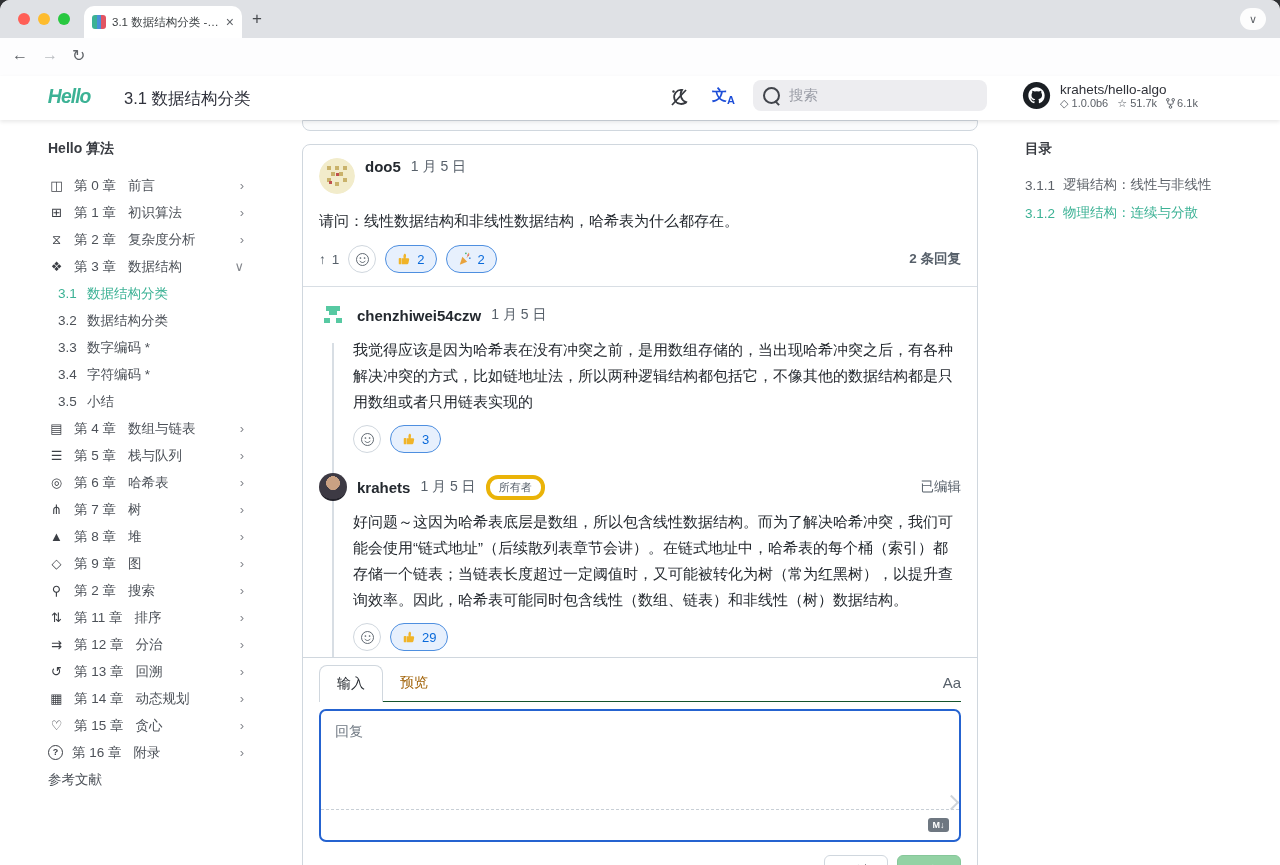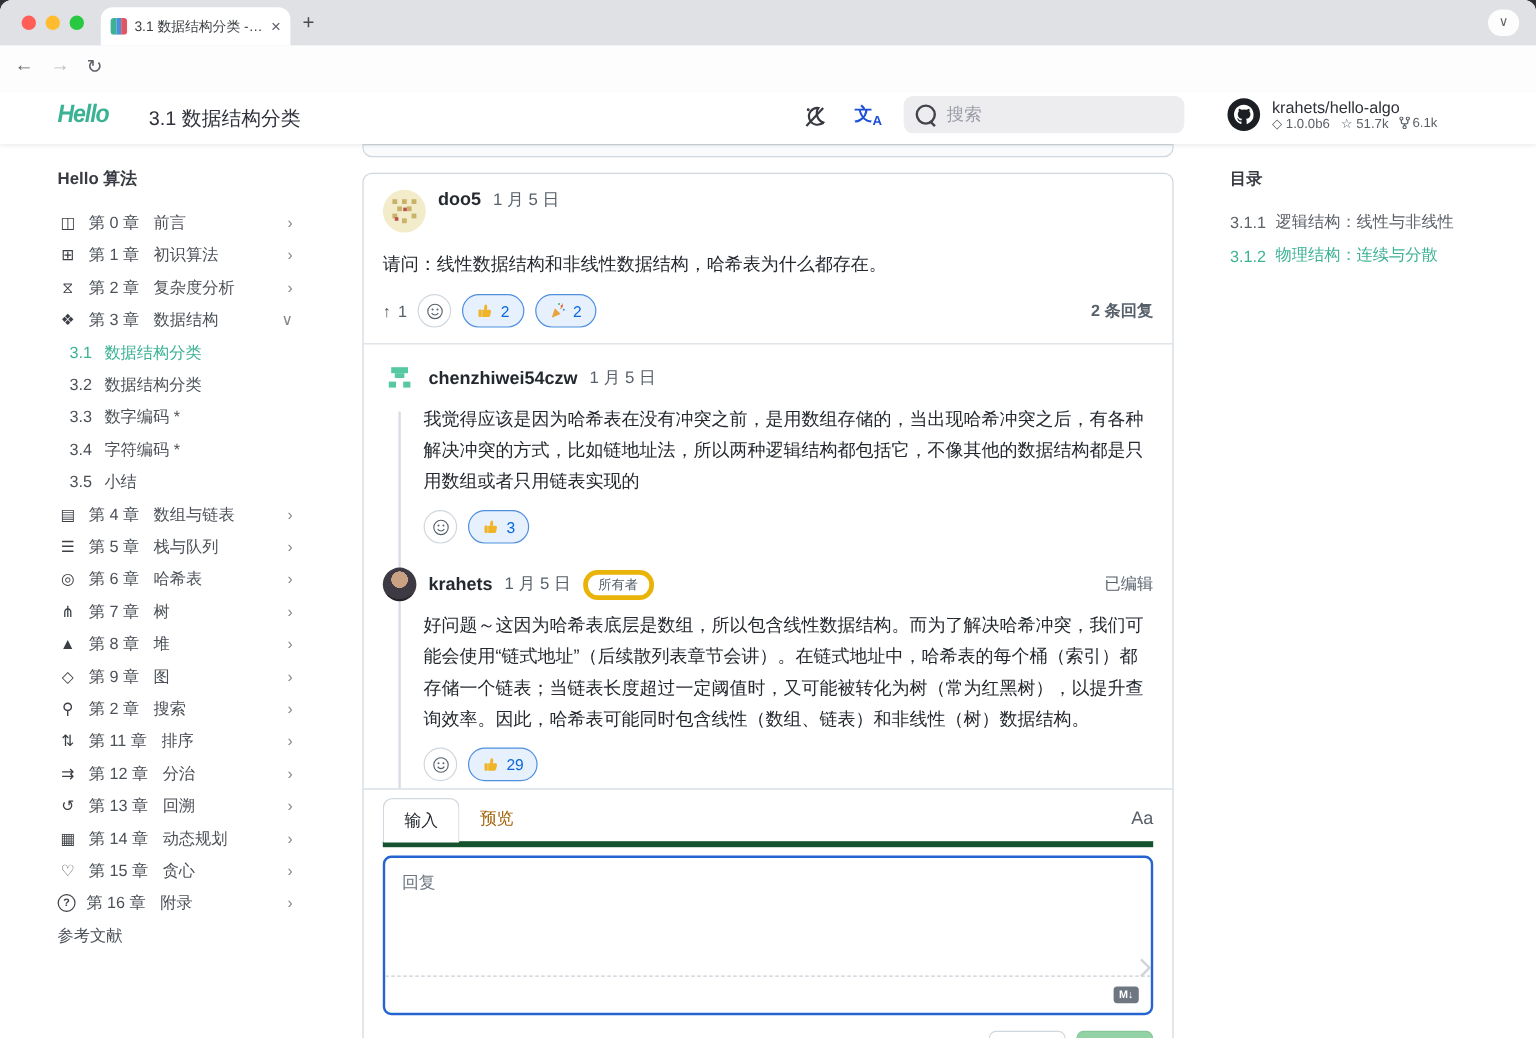--- a/index.html
+++ b/index.html
@@ -86,21 +86,21 @@
   .pill{display:flex;align-items:center;gap:6px;height:28px;padding:0 11px;border:1px solid #4e8fe0;background:#e7f0fd;border-radius:14px;font-size:13px;color:#0969da;box-sizing:border-box;}
   .replies-label{margin-left:auto;font-size:13.5px;color:#57606a;font-weight:bold;}
   .replies{border-top:1px solid #d8dee4;position:relative;}
   .thread-line{position:absolute;left:29px;top:56px;bottom:0;width:2px;background:#d8dee4;}
   .reply{padding:14px 16px 0 16px;position:relative;}
   .r-head{display:flex;align-items:center;gap:10px;}
   .r-body{margin-left:34px;font-size:15px;line-height:26px;color:#24292f;padding-top:8px;}
   .r-react{margin-left:34px;display:flex;gap:9px;align-items:center;padding:10px 0 6px 0;}
   
   .editor{border-top:1px solid #d0d7de;padding:0 16px 10px 16px;}
-  .tabs{display:flex;align-items:flex-end;border-bottom:5px solid #14532d;height:43px;position:relative;}
+  .tabs{display:flex;align-items:flex-end;border-bottom:1px solid #14532d;height:43px;position:relative;}
   .tab-write{background:#fff;border:1px solid #d0d7de;border-bottom:none;border-radius:8px 8px 0 0;padding:9px 17px;font-size:14px;color:#24292f;margin-bottom:-1px;position:relative;z-index:2;}
   .tab-preview{padding:9px 17px;font-size:14px;color:#a16207;}
   .aa{margin-left:auto;font-size:15px;color:#57606a;padding-bottom:10px;}
   .replybox{margin-top:7px;border:2px solid #2563d0;border-radius:7px;height:133px;position:relative;box-sizing:border-box;background:#fff;}
   .replybox textarea{position:absolute;left:0;top:0;width:100%;height:96px;border:none;resize:none;outline:none;font-family:inherit;font-size:14px;color:#24292f;padding:12px 14px;box-sizing:border-box;background:transparent;}
   .replybox textarea::placeholder{color:#6e7781;}
   .box-foot{position:absolute;left:0;right:0;bottom:0;height:30px;border-top:1px dashed #c8cfd6;display:flex;align-items:center;justify-content:flex-end;padding:0 10px;}
   .md-badge{width:21px;height:14px;background:#6e7781;border-radius:3px;color:#fff;font-size:9px;font-weight:bold;display:flex;align-items:center;justify-content:center;}
   .resize-h{position:absolute;right:2px;bottom:32px;width:9px;height:9px;border-right:2px solid #c3cad1;border-bottom:2px solid #c3cad1;transform:rotate(-45deg);opacity:.8;}
   .btn-row{display:flex;justify-content:flex-end;gap:9px;margin-top:13px;}

